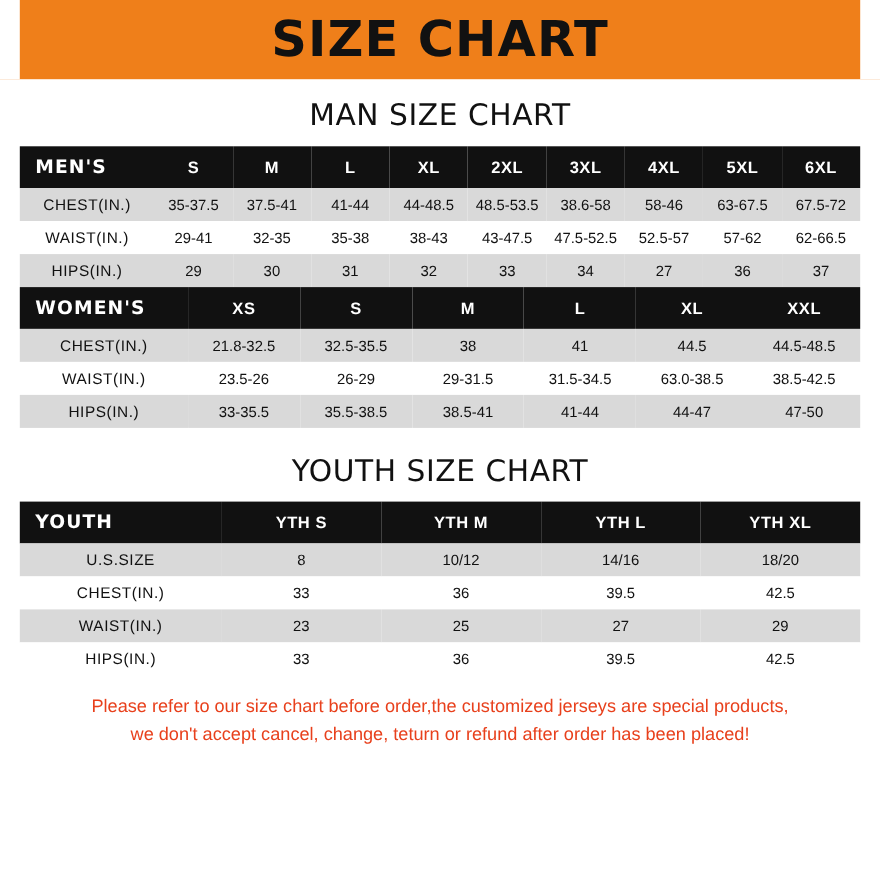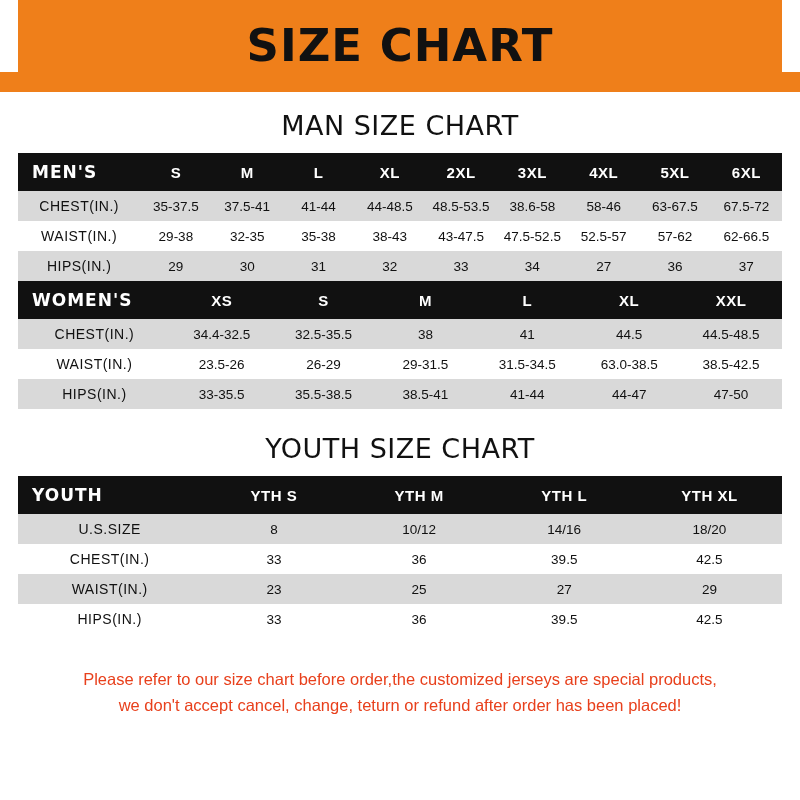--- a/index.html
+++ b/index.html
@@ -17,21 +17,21 @@
     position: relative;
     width: 800px;
     height: 800px;
     background: #ffffff;
     box-sizing: border-box;
   }
   
   .header-band {
     position: relative;
     width: 100%;
-    height: 92px;
+    height: 72px;
     background: #ef7f1a;
     display: flex;
     align-items: center;
     justify-content: center;
   }
   .header-band .white-notch-left {
     position: absolute;
     left: 0;
     top: 0;
     width: 18px;
@@ -115,21 +115,21 @@
   table.size-table tbody tr.row-plain {
     background: #ffffff;
   }
 
   
   .men-table col.c0 { width: 16%; }
   .women-table col.c0 { width: 20%; }
   .youth-table col.c0 { width: 24%; }
 
   .footer-note {
-    margin-top: 33px;
+    margin-top: 16px;
     padding: 0 16px;
     text-align: center;
     color: #e8401c;
     font-family: "Liberation Sans", sans-serif;
     font-size: 16.5px;
     line-height: 1.55;
   }
   .footer-line { display: block; }
 </style>
 </head>
@@ -181,21 +181,21 @@
           <td>41-44</td>
           <td>44-48.5</td>
           <td>48.5-53.5</td>
           <td>38.6-58</td>
           <td>58-46</td>
           <td>63-67.5</td>
           <td>67.5-72</td>
         </tr>
         <tr class="row-plain">
           <td class="first-col">WAIST(IN.)</td>
-          <td>29-38</td>
+          <td>29-41</td>
           <td>32-35</td>
           <td>35-38</td>
           <td>38-43</td>
           <td>43-47.5</td>
           <td>47.5-52.5</td>
           <td>52.5-57</td>
           <td>57-62</td>
           <td>62-66.5</td>
         </tr>
         <tr class="row-shade">
@@ -230,21 +230,21 @@
           <th>S</th>
           <th>M</th>
           <th>L</th>
           <th>XL</th>
           <th>XXL</th>
         </tr>
       </thead>
       <tbody>
         <tr class="row-shade">
           <td class="first-col">CHEST(IN.)</td>
-          <td>34.4-32.5</td>
+          <td>21.8-32.5</td>
           <td>32.5-35.5</td>
           <td>38</td>
           <td>41</td>
           <td>44.5</td>
           <td>44.5-48.5</td>
         </tr>
         <tr class="row-plain">
           <td class="first-col">WAIST(IN.)</td>
           <td>23.5-26</td>
           <td>26-29</td>

